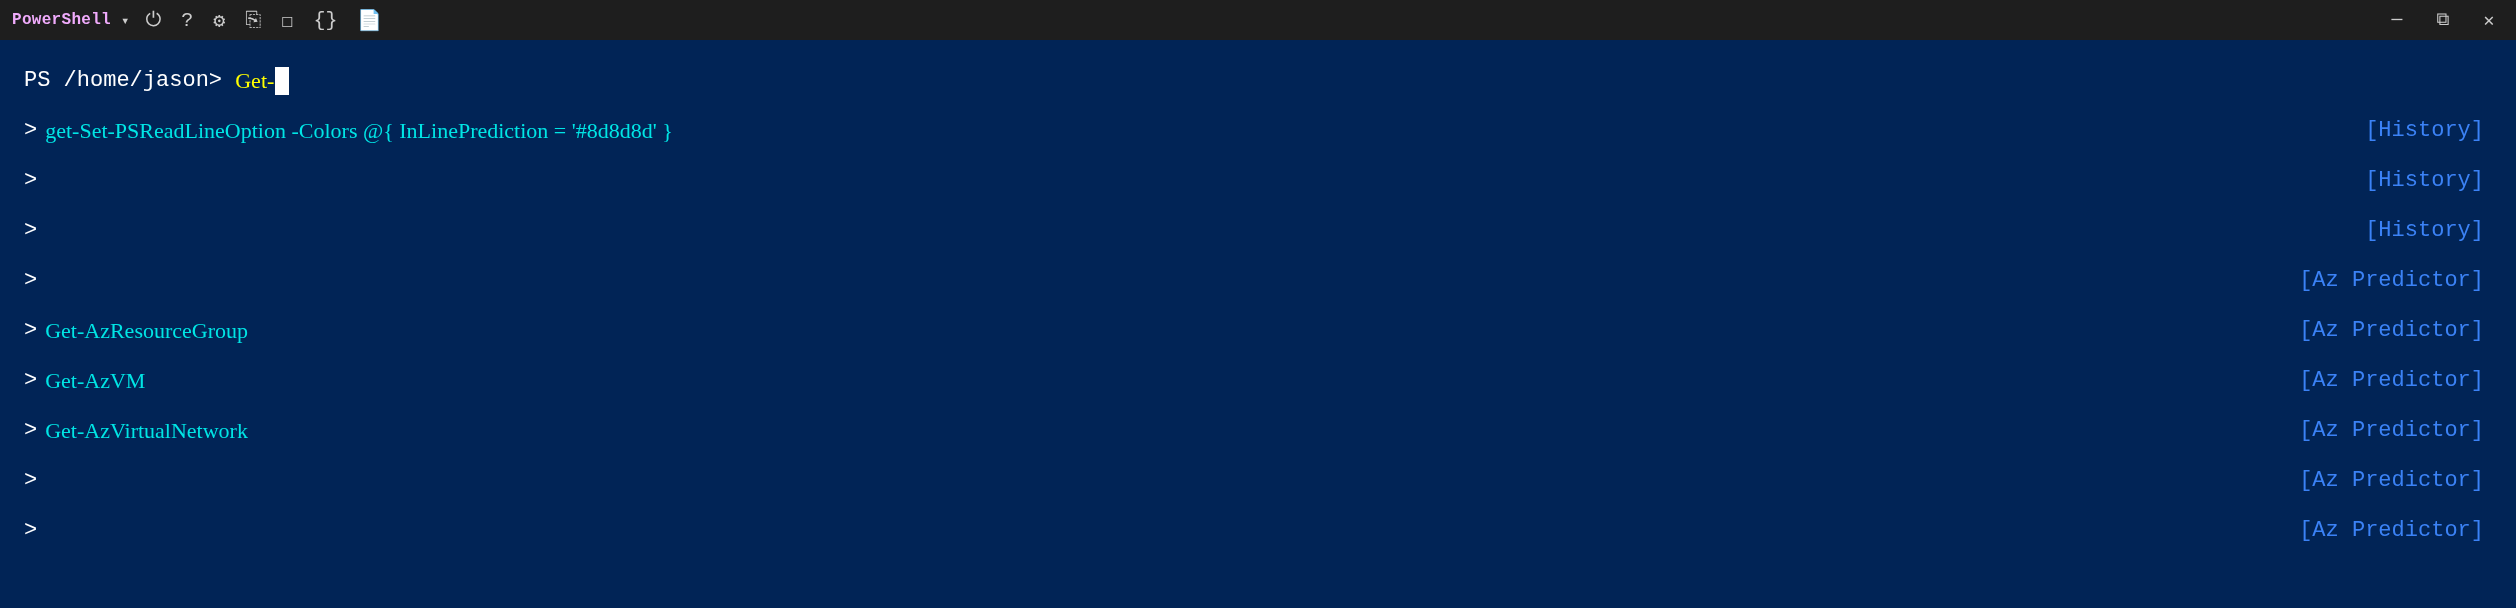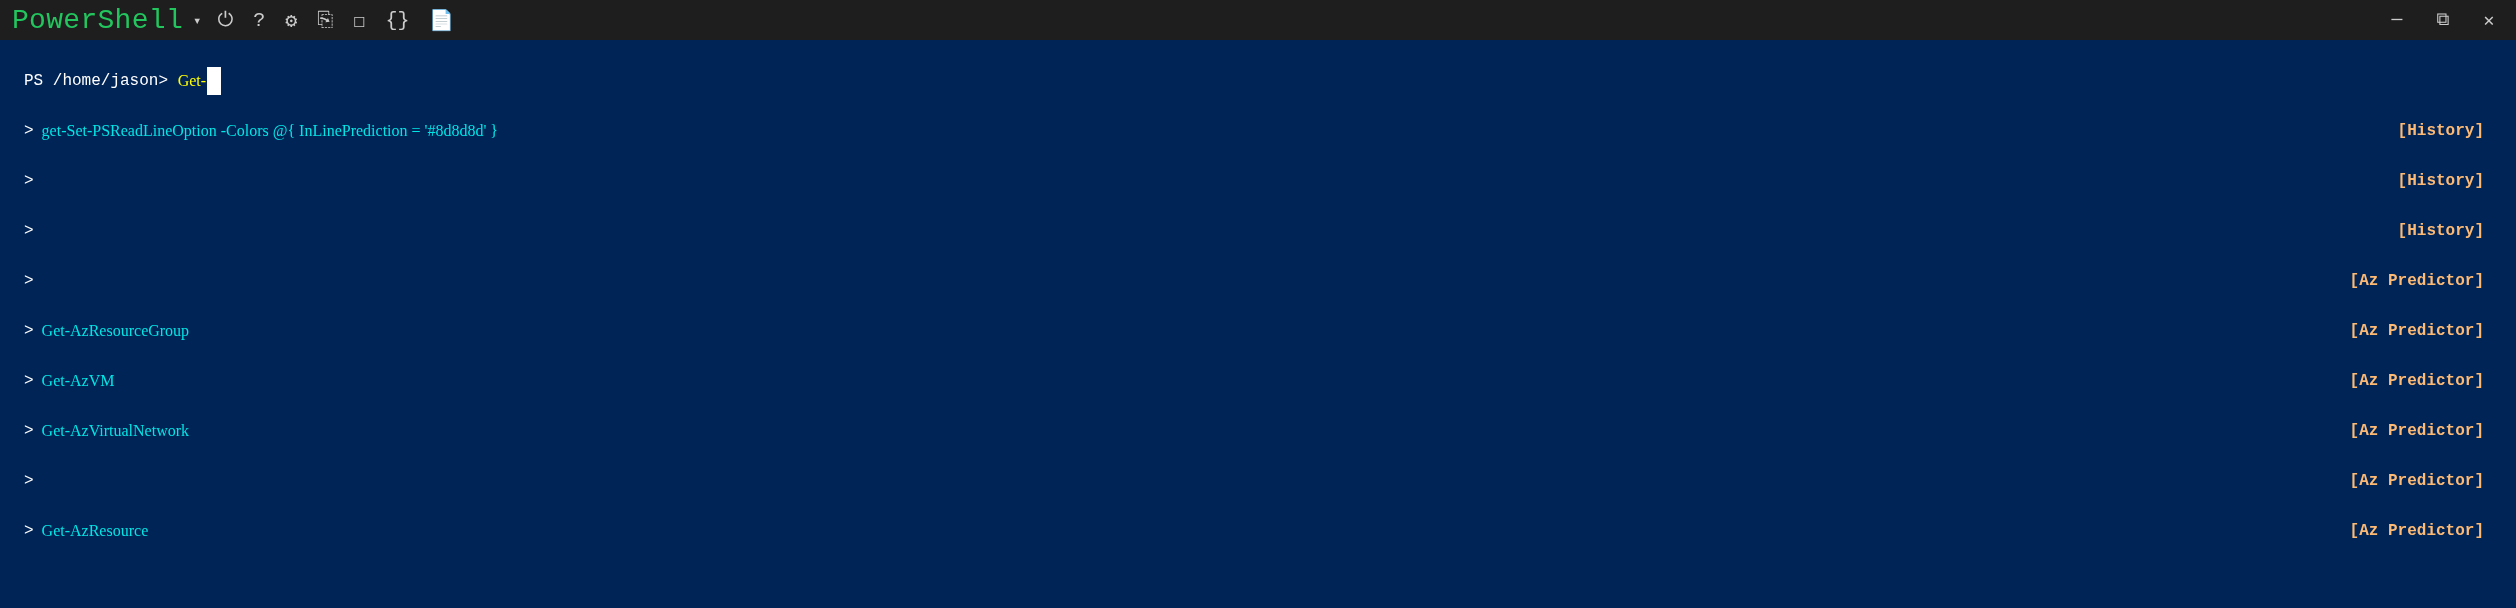--- a/index.html
+++ b/index.html
@@ -30,23 +30,23 @@
       flex-shrink: 0;
     }
 
     .titlebar-left {
       display: flex;
       align-items: center;
       gap: 10px;
     }
 
     .app-title {
-      color: #22c55e;
-      font-size: 28px;
-      font-weight: 400;
+      color: #f0abfc;
+      font-size: 16px;
+      font-weight: 700;
       letter-spacing: 0.3px;
     }
 
     .dropdown-arrow {
       color: #cccccc;
       font-size: 14px;
     }
 
     .titlebar-icons {
       display: flex;
@@ -76,21 +76,21 @@
       cursor: pointer;
       width: 30px;
       text-align: center;
     }
 
     .terminal {
       flex: 1;
       background: #012456;
       padding: 16px 24px;
       overflow: hidden;
-      font-size: 16px;
+      font-size: 22px;
       line-height: 50px;
     }
 
     .prompt-line {
       display: flex;
       align-items: center;
     }
 
     .prompt-text {
       color: #ffffff;
@@ -124,23 +124,22 @@
       font-family: Liberation Serif, serif;
     }
 
     .tag-area {
       flex: 1;
       text-align: right;
       padding-right: 8px;
     }
 
     .tag {
-      color: #fdba74;
-      white-space: pre;
-      font-weight: bold;
+      color: #3b82f6;
+      white-space: pre;
     }
 
     .cmd-highlight {
       color: #ffff00;
       white-space: pre;
       font-family: Liberation Serif, serif;
     }
   </style>
 </head>
 <body>
@@ -232,19 +231,18 @@
 
     <div class="suggestion-line">
       <span class="arrow">&gt;</span>
       <div class="tag-area">
         <span class="tag">[Az Predictor]</span>
       </div>
     </div>
 
     <div class="suggestion-line">
       <span class="arrow">&gt;</span>
-      <span class="cmd-text">Get-AzResource</span>
       <div class="tag-area">
         <span class="tag">[Az Predictor]</span>
       </div>
     </div>
   </div>
 </div>
 
 </body></html>

